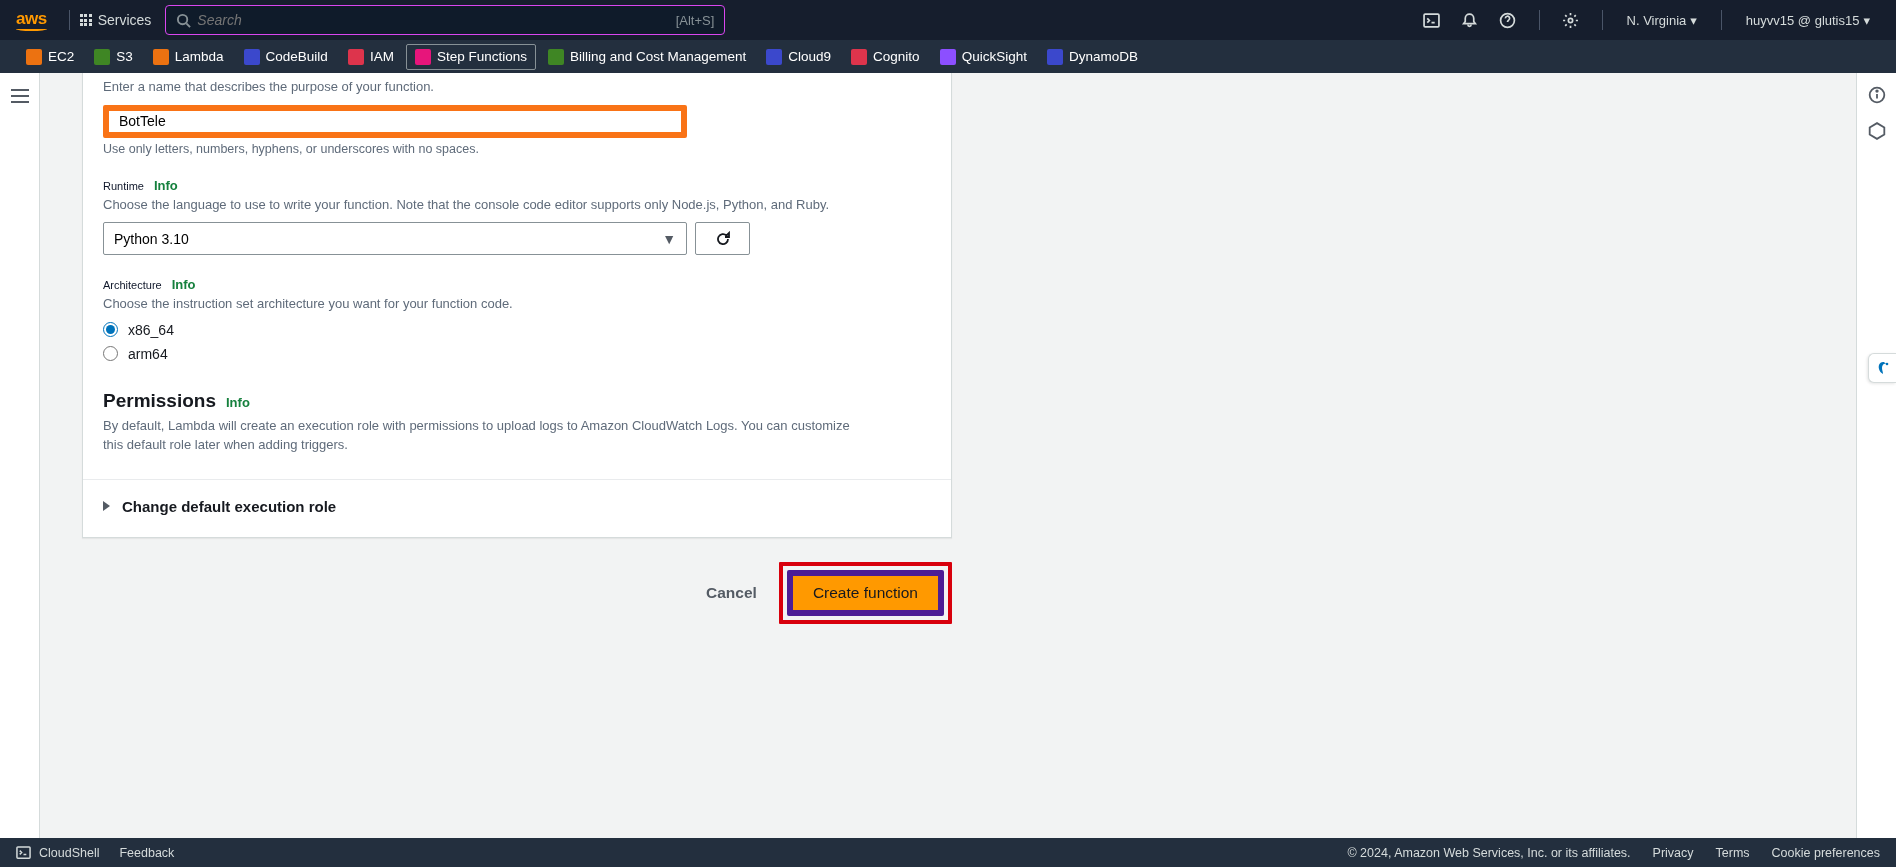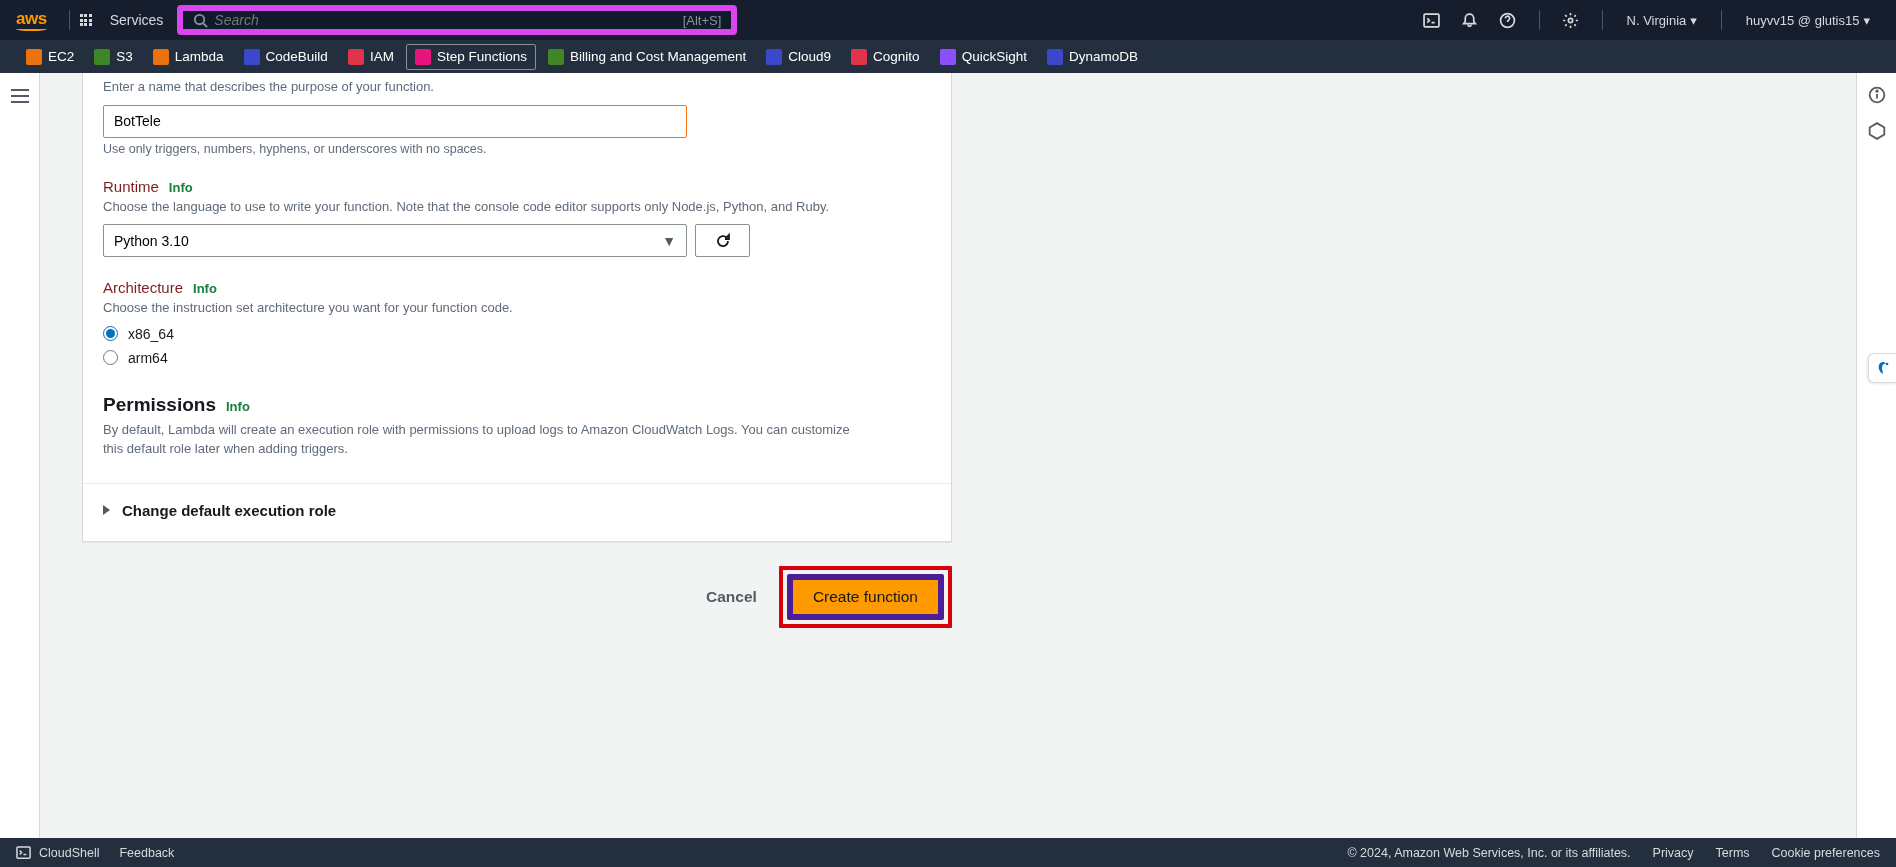--- a/index.html
+++ b/index.html
@@ -3,24 +3,24 @@
 <meta charset="utf-8">
 <style>
 * { margin: 0; padding: 0; box-sizing: border-box; font-family: "Amazon Ember", "Helvetica Neue", Arial, sans-serif; }
 body { background: #f2f3f3; width: 1896px; height: 867px; overflow: hidden; position: relative; }
 
 
 .top-nav { background: #161e2d; height: 40px; display: flex; align-items: center; padding: 0 16px; color: #d5dbdb; }
 .aws-logo { color: #ff9900; font-weight: bold; font-size: 17px; margin-right: 12px; letter-spacing: -0.5px; }
 .aws-logo .smile { display:block; height:4px; border-bottom:2px solid #ff9900; border-radius: 0 0 50% 50%; margin-top:-2px;}
 .divider-v { width: 1px; height: 20px; background: #4a5568; margin: 0 10px; }
-.services-btn { display: flex; align-items: center; gap: 18px; font-size: 14px; cursor: pointer; }
+.services-btn { display: flex; align-items: center; gap: 6px; font-size: 14px; cursor: pointer; }
 .grid-icon { display: inline-grid; grid-template-columns: repeat(3,3px); grid-template-rows: repeat(3,3px); gap: 1.5px; }
 .grid-icon span { background: #d5dbdb; width:3px; height:3px; }
-.search-box { flex: 0 0 560px; margin-left: 14px; background: #0f1b2a; border: 6px solid #d946ef; border-radius: 4px; height: 30px; display: flex; align-items: center; padding: 0 10px; position: relative; }
+.search-box { flex: 0 0 560px; margin-left: 14px; background: #0f1b2a; border: 1px solid #d946ef; border-radius: 4px; height: 30px; display: flex; align-items: center; padding: 0 10px; position: relative; }
 .search-box input { background: transparent; border: none; outline: none; color: #d5dbdb; font-size: 14px; font-style: italic; flex: 1; margin-left: 6px; }
 .search-hint { font-size: 13px; color: #879196; margin-left:auto;}
 .nav-right { margin-left: auto; display: flex; align-items: center; gap: 4px; }
 .nav-icon-btn { width: 34px; height: 34px; display: flex; align-items: center; justify-content: center; cursor: pointer; border-radius:3px;}
 .nav-text { font-size: 13px; padding: 0 10px; cursor: pointer; display:flex; align-items:center; gap:4px;}
 
 
 .second-nav { background: #232f3e; height: 33px; display: flex; align-items: center; padding: 0 18px; gap: 4px; }
 .svc { display: flex; align-items: center; gap: 6px; font-size: 13.5px; color: #fff; padding: 4px 8px; cursor: pointer; border-radius:2px; }
 .svc.active { border: 1px solid #879196; }
@@ -48,25 +48,25 @@
 
 
 .main { position: absolute; left: 40px; right: 40px; top: 73px; bottom: 29px; overflow: auto; }
 .card-wrap { width: 870px; margin-left: 42px; }
 .card { background: #fff; border: 1px solid #d5dbdb; box-shadow: 0 1px 1px rgba(0,0,0,0.05); }
 .card-inner { padding: 0 20px 20px 20px; }
 
 .field-desc { font-size: 13px; color: #5f6b7a; line-height: 1.5; }
 .field-help { font-size: 12.5px; color: #5f6b7a; margin-top: 4px; }
 .label-row { display: flex; align-items: baseline; gap: 10px; margin-top: 22px; }
-.label-row .lbl { font-size: 15px; color: #7f1d1d; }
+.label-row .lbl { font-size: 11px; color: #0f172a; }
 .info-link { color: #15803d; font-size: 13px; font-weight: bold; cursor: pointer; }
 .section-label { font-size: 19px; font-weight: bold; color: #16191f; }
 
-.text-input { width: 584px; height: 33px; border: 1px solid #f97316; border-radius: 2px; padding: 0 10px; font-size: 14px; margin-top: 8px; }
+.text-input { width: 584px; height: 33px; border: 6px solid #f97316; border-radius: 2px; padding: 0 10px; font-size: 14px; margin-top: 8px; }
 .sel-row { display: flex; gap: 8px; margin-top: 8px; align-items:center;}
 .select-box { width: 584px; height: 33px; border: 1px solid #879196; border-radius: 2px; padding: 0 10px; font-size: 14px; display:flex; align-items:center; justify-content:space-between; cursor:pointer; background:#fff;}
 .refresh-btn { width: 55px; height: 33px; border: 1px solid #879196; border-radius: 2px; background:#fff; display:flex; align-items:center; justify-content:center; cursor:pointer;}
 .radio-row { display:flex; align-items:center; gap:10px; margin-top:8px; font-size:14px; color:#16191f;}
 .radio-row input { width:15px; height:15px; accent-color:#0073bb;}
 
 .card-divider { height:1px; background:#e9ebed; margin: 24px -20px 0 -20px; }
 .expandable { display:flex; align-items:center; gap:12px; padding: 18px 0 2px 0; cursor:pointer;}
 .caret { width:0; height:0; border-top:5px solid transparent; border-bottom:5px solid transparent; border-left:7px solid #545b64;}
 .exp-text { font-size: 15px; font-weight: bold; color: #16191f;}
@@ -229,21 +229,21 @@
     </svg>
 </div>
 
 <div class="main">
   <div class="card-wrap">
 
     <div class="card" style="border-top:none;">
       <div class="card-inner" style="padding-top:4px;">
         <div class="field-desc">Enter a name that describes the purpose of your function.</div>
         <input class="text-input" type="text" value="BotTele" style="">
-        <div class="field-help">Use only triggers, numbers, hyphens, or underscores with no spaces.</div>
+        <div class="field-help">Use only letters, numbers, hyphens, or underscores with no spaces.</div>
 
         <div class="label-row">
           <span class="lbl">Runtime</span>
           <span class="info-link">Info</span>
         </div>
         <div class="field-desc" style="margin-top:2px;">Choose the language to use to write your function. Note that the console code editor supports only Node.js, Python, and Ruby.</div>
         <div class="sel-row">
           <div class="select-box">
             <span>Python 3.10</span>
             <span style="color:#545b64;">▼</span>

